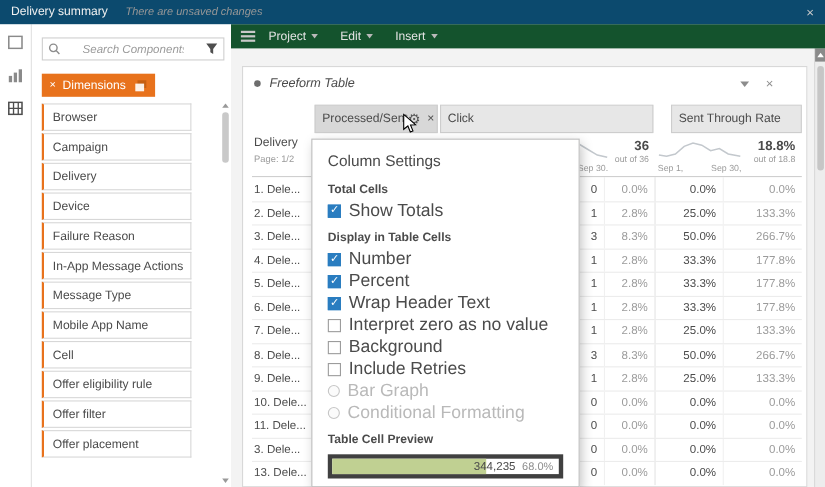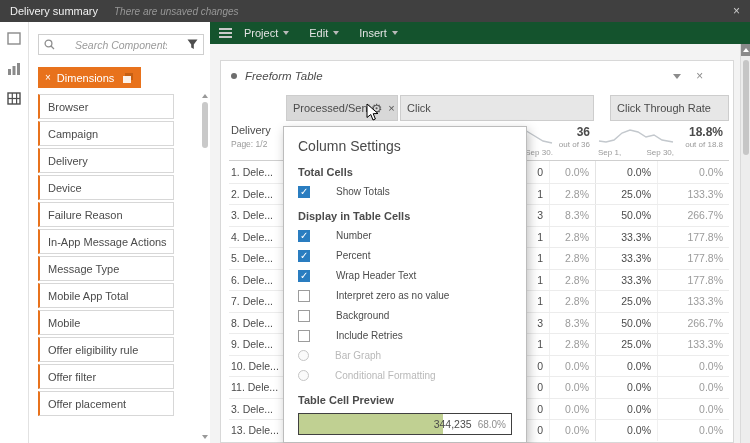--- a/index.html
+++ b/index.html
@@ -1,21 +1,21 @@
 <!DOCTYPE html>
 <html><head>
 <meta charset="utf-8">
 <style>
   * { margin:0; padding:0; box-sizing:border-box; }
   html,body { width:750px; height:443px; }
   body { position:relative; overflow:hidden; background:#fff; color:#4b4b4b;
          font-family:"Liberation Sans","DejaVu Sans",sans-serif; }
 
   
-  .topbar { position:absolute; left:0; top:0; width:750px; height:22px; background:#404040;
+  .topbar { position:absolute; left:0; top:0; width:750px; height:22px; background:#0c4a6e;
             display:flex; align-items:center; z-index:30; }
   .topbar-title { color:#f1f1f1; font-size:11px; margin-left:10px; }
   .topbar-unsaved { color:#979797; font-size:10px; font-style:italic; margin-left:16px; }
   .topbar-close { margin-left:auto; margin-right:10px; color:#cccccc; font-size:12px; cursor:pointer; }
 
   
   .rail { position:absolute; left:0; top:22px; width:29px; height:421px; background:#fff;
           border-right:1px solid #e2e2e2; display:flex; flex-direction:column; align-items:center;
           padding-top:10px; gap:17px; }
 
@@ -114,25 +114,25 @@
   
   .popup { position:absolute; left:283px; top:126px; width:244px; height:317px; background:#fff;
            border:1px solid #bcbcbc; box-shadow:2px 4px 10px rgba(0,0,0,0.25); z-index:20; overflow:hidden; }
   .popup-title { font-size:14px; color:#4a4a4a; padding:11px 14px 0; }
   .sec-head { font-size:11px; font-weight:bold; color:#4b4b4b; margin:12px 14px 0; }
   .opt-row { display:flex; align-items:center; margin:7px 14px 0; gap:7px; cursor:pointer; height:13px; }
   .cbx { width:12px; height:12px; border:1px solid #9c9c9c; background:#fff; flex:none; position:relative; }
   .cbx.checked { background:#2a7dc0; border-color:#2a7dc0; }
   .cbx.checked:after { content:"✓"; position:absolute; color:#fff; font-size:10px; left:1px; top:-1px;
                        font-family:"DejaVu Sans",sans-serif; }
-  .opt-label { font-size:10px; color:#4b4b4b;margin-left:19px; }
+  .opt-label { font-size:16px; color:#4b4b4b; }
   .radio { width:11px; height:11px; border:1px solid #c6c6c6; border-radius:50%; background:#fbfbfb; flex:none; }
   .opt-row.disabled { cursor:default; }
   .opt-row.disabled .opt-label { color:#b9b9b9; }
-  .preview-box { margin:7px 14px 0; height:22px; border:1px solid #404040; position:relative; background:#fff;text-align:right; }
+  .preview-box { margin:7px 14px 0; height:22px; border:4px solid #404040; position:relative; background:#fff;text-align:right; }
   .preview-fill { position:absolute; left:0; top:0; bottom:0; background:#c0d092; }
   .preview-text { position:absolute; right:5px; top:0; bottom:0; display:flex; align-items:center; gap:6px; }
   .preview-val { font-size:10.5px; color:#4b4b4b; }
   .preview-pct { font-size:10px; color:#8e8e8e; }
 
   .cursor { position:absolute; left:366px; top:103px; z-index:40; }
   .spark { display:block; }
 </style>
 </head>
 <body>
@@ -180,22 +180,22 @@
     </svg>
   </div>
   <div class="dim-list">
       <div class="dim-item">Browser</div>
       <div class="dim-item">Campaign</div>
       <div class="dim-item">Delivery</div>
       <div class="dim-item">Device</div>
       <div class="dim-item">Failure Reason</div>
       <div class="dim-item">In-App Message Actions</div>
       <div class="dim-item">Message Type</div>
-      <div class="dim-item">Mobile App Total</div>
-      <div class="dim-item">Mobile</div>
+      <div class="dim-item">Mobile App Name</div>
+      <div class="dim-item">Cell</div>
       <div class="dim-item">Offer eligibility rule</div>
       <div class="dim-item">Offer filter</div>
       <div class="dim-item">Offer placement</div>
     </div>
   <div class="side-scroll">
     <div class="arrow arrow-up"></div>
     <div class="side-thumb"></div>
     <div class="arrow arrow-down"></div>
   </div>
 </div>
@@ -238,21 +238,21 @@
           <span>Processed/Sent</span>
           <span class="th-icons">
             <span class="gear">⚙</span>
             <span class="th-x">×</span>
           </span>
         </div>
         <div class="th th-click">
           <span>Click</span>
         </div>
         <div class="th th-ctr">
-          <span>Click Through Rate</span>
+          <span>Sent Through Rate</span>
         </div>
       </div>
 
       <div class="totals">
         <div class="tot-dim">
           <div class="dim-name">Delivery</div>
           <div class="dim-page">Page: 1/2</div>
         </div>
         <div class="tot-proc"></div>
         <div class="tot-click">

